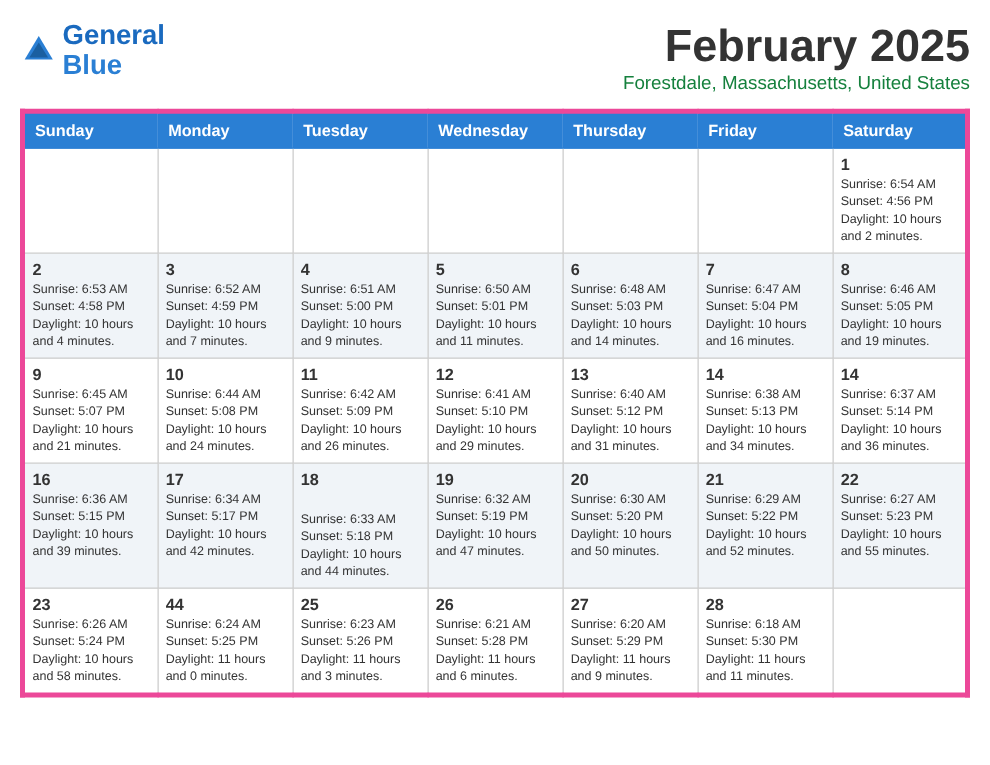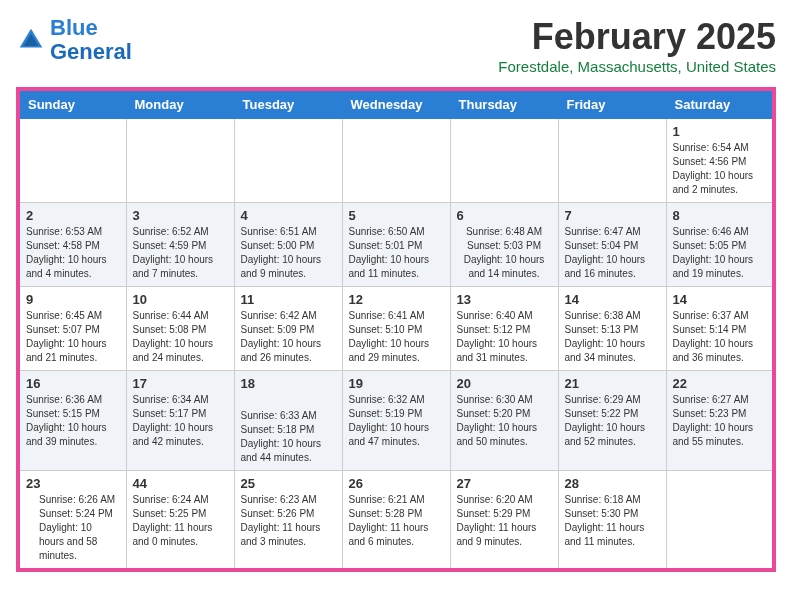--- a/index.html
+++ b/index.html
@@ -93,22 +93,22 @@
 </head>
 <body>
 
 <div class="header">
   <div class="logo">
     <svg class="logo-icon" viewBox="0 0 40 40">
       <polygon points="20,5 35,30 5,30" fill="#2a7fd4"></polygon>
       <polygon points="20,12 30,28 10,28" fill="#1a5fa0"></polygon>
     </svg>
     <div class="logo-text">
+      <div><span>General</span></div>
       <div><span style="color:#2a7fd4">Blue</span></div>
-      <div><span>General</span></div>
     </div>
   </div>
   <div class="title-block">
     <div class="month-title">February 2025</div>
     <div class="location">Forestdale, Massachusetts, United States</div>
   </div>
 </div>
 
 <table class="calendar">
   <thead>
@@ -159,21 +159,21 @@
 Daylight: 10 hours and 9 minutes.</div>
         </td>
         <td>
           <span class="day-number">5</span>
           <div class="day-info" style="white-space: pre-line;">Sunrise: 6:50 AM
 Sunset: 5:01 PM
 Daylight: 10 hours and 11 minutes.</div>
         </td>
         <td>
           <span class="day-number">6</span>
-          <div class="day-info" style="white-space: pre-line; text-align: center;">Sunrise: 6:48 AM
+          <div class="day-info" style="white-space: pre-line;">Sunrise: 6:48 AM
 Sunset: 5:03 PM
 Daylight: 10 hours and 14 minutes.</div>
         </td>
         <td>
           <span class="day-number">7</span>
           <div class="day-info" style="white-space: pre-line;">Sunrise: 6:47 AM
 Sunset: 5:04 PM
 Daylight: 10 hours and 16 minutes.</div>
         </td>
         <td>
@@ -267,21 +267,21 @@
         <td>
           <span class="day-number">22</span>
           <div class="day-info" style="white-space: pre-line;">Sunrise: 6:27 AM
 Sunset: 5:23 PM
 Daylight: 10 hours and 55 minutes.</div>
         </td>
       </tr>
       <tr class="row-white">
         <td>
           <span class="day-number">23</span>
-          <div class="day-info" style="white-space: pre-line; margin-left: 13px;">Sunrise: 6:26 AM
+          <div class="day-info" style="white-space: pre-line;">Sunrise: 6:26 AM
 Sunset: 5:24 PM
 Daylight: 10 hours and 58 minutes.</div>
         </td>
         <td>
           <span class="day-number">44</span>
           <div class="day-info" style="white-space: pre-line;">Sunrise: 6:24 AM
 Sunset: 5:25 PM
 Daylight: 11 hours and 0 minutes.</div>
         </td>
         <td>

